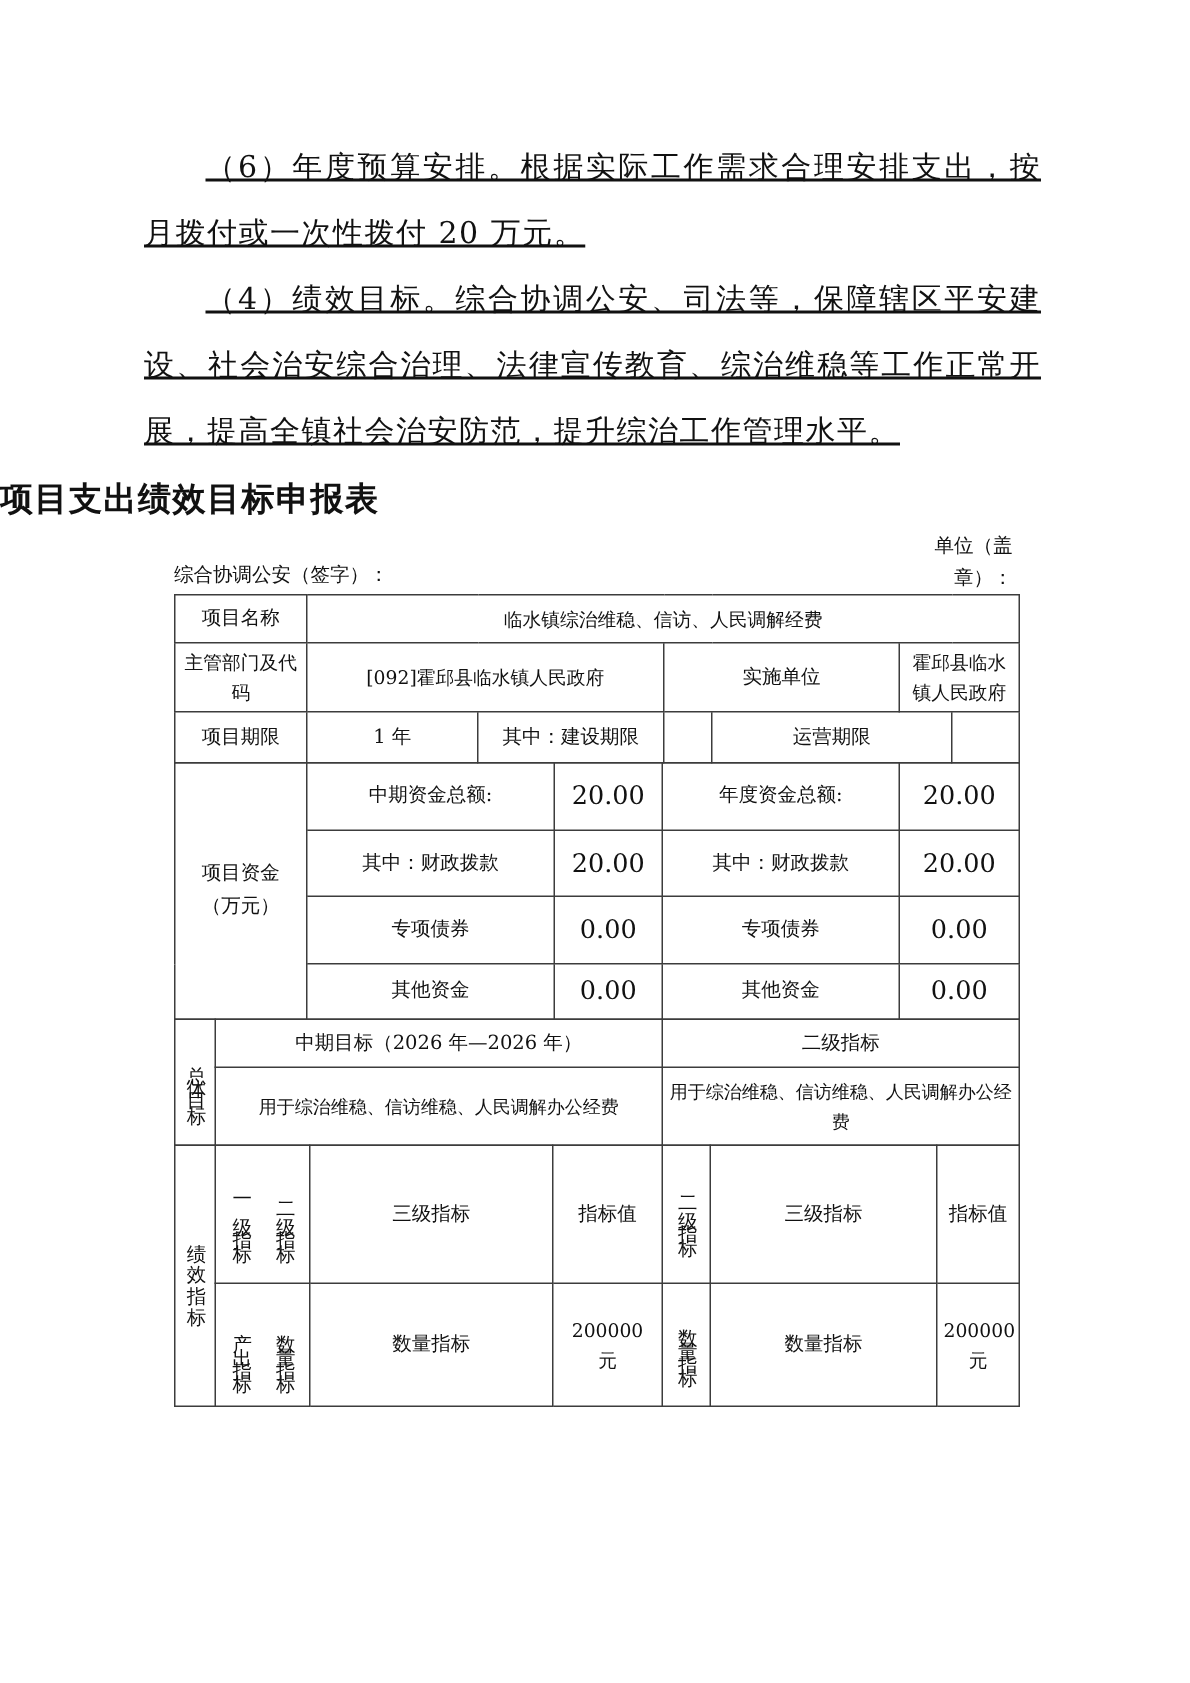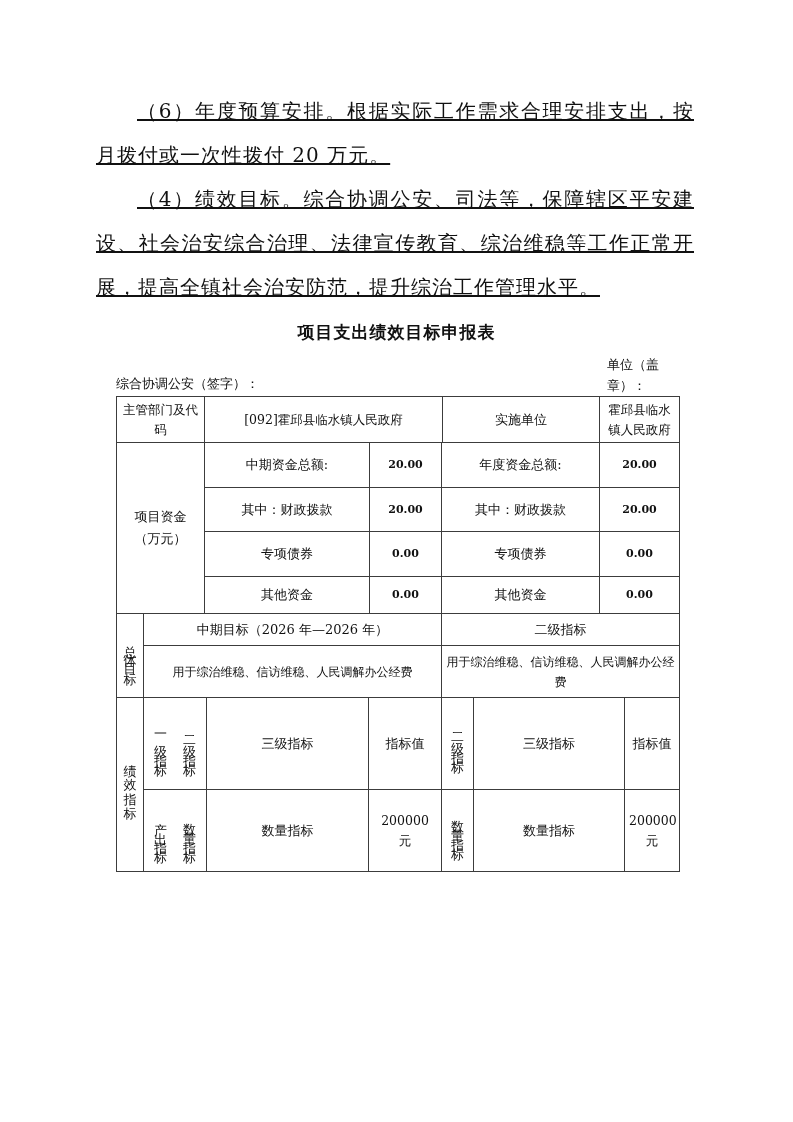--- a/index.html
+++ b/index.html
@@ -14,50 +14,50 @@
   
   .doc-text{
     margin:89px 99px 0 96px;
     font-size:20px;line-height:44px;letter-spacing:1px;
     text-align:justify;text-justify:inter-character;
   }
   .doc-text p{margin:0;text-indent:2.05em;text-decoration:underline;}
 
   
   .form-title{
-    margin-top:9px;text-align:center;
+    margin-top:9px;text-align:left;
     font-family:"Liberation Sans","DejaVu Sans",sans-serif;
-    font-weight:700;font-size:17px;line-height:30px;letter-spacing:1px;
+    font-weight:700;font-size:22px;line-height:30px;letter-spacing:1px;
   }
   .form-year{margin-top:6px;text-align:center;font-size:14px;line-height:20px;}
 
   .signer-row{
     margin:6px 118px 0 116px;
     display:flex;justify-content:space-between;align-items:flex-end;
     font-size:13px;
   }
   .signer-label{line-height:20px;padding-bottom:2px;}
-  .unit-label{width:68px;line-height:21px;text-align:left;}
+  .unit-label{width:68px;line-height:21px;text-align:right;}
 
   
   table.t{
     border-collapse:collapse;table-layout:fixed;
     margin-left:116px;width:563px;
     font-size:13px;color:#111;
   }
   table.t + table.t{margin-top:-1px;}
   table.t td{
     border:1px solid #3c3c3c;
     text-align:center;vertical-align:middle;
     padding:2px 4px;overflow:hidden;
     line-height:20px;
   }
   td.small{font-size:12.5px;}
   td.lab-left{text-align:left;padding-left:14px;}
-  td.num{text-align:right;padding-right:8px;font-size:11px;font-weight:bold;}
+  td.num{text-align:right;padding-right:8px;font-size:17px;}
   td.vbot{vertical-align:bottom;padding-bottom:4px;}
   td.goal-text{text-align:left;padding:4px 8px;font-size:12px;line-height:22px;}
   td.goal-text-tight{text-align:left;padding:4px 2px 4px 8px;font-size:12px;line-height:22px;}
 
   .wrap58{width:58px;margin:0 auto;line-height:22px;}
 
   .vtext{
     display:inline-block;
     writing-mode:vertical-lr;text-orientation:upright;
     letter-spacing:9px;font-size:13px;line-height:1;
@@ -100,25 +100,37 @@
     <colgroup>
       <col style="width:88px">
         <col style="width:114px">
         <col style="width:124px">
       <col style="width:32px">
         <col style="width:125px">
         <col style="width:35px">
         <col style="width:45px">
     </colgroup>
     <tbody>
+        <tr class="h30">
+      <td>项目名称</td>
+      <td colspan="6" class="small">临水镇综治维稳、信访、人民调解经费</td>
+    </tr>
     <tr class="h44">
       <td class="small">主管部门及代码</td>
       <td colspan="2" class="small">[092]霍邱县临水镇人民政府</td>
       <td colspan="2">实施单位</td>
       <td colspan="2" class="small">霍邱县临水镇人民政府</td>
+    </tr>
+    <tr class="h32">
+      <td>项目期限</td>
+      <td>1 年</td>
+      <td>其中：建设期限</td>
+      <td></td>
+      <td colspan="2">运营期限</td>
+      <td></td>
     </tr>
   </tbody>
     </table>
 
   <table class="t tB">
     <colgroup>
       <col style="width:88px">
         <col style="width:165px">
         <col style="width:72px">
       <col style="width:158px">

